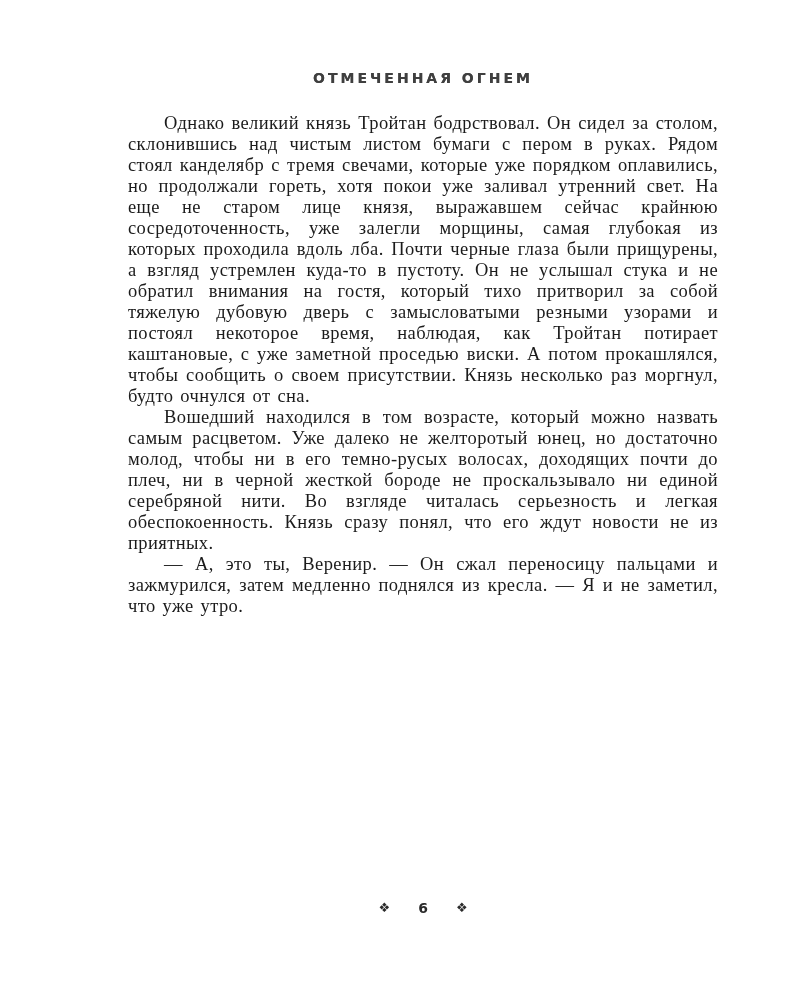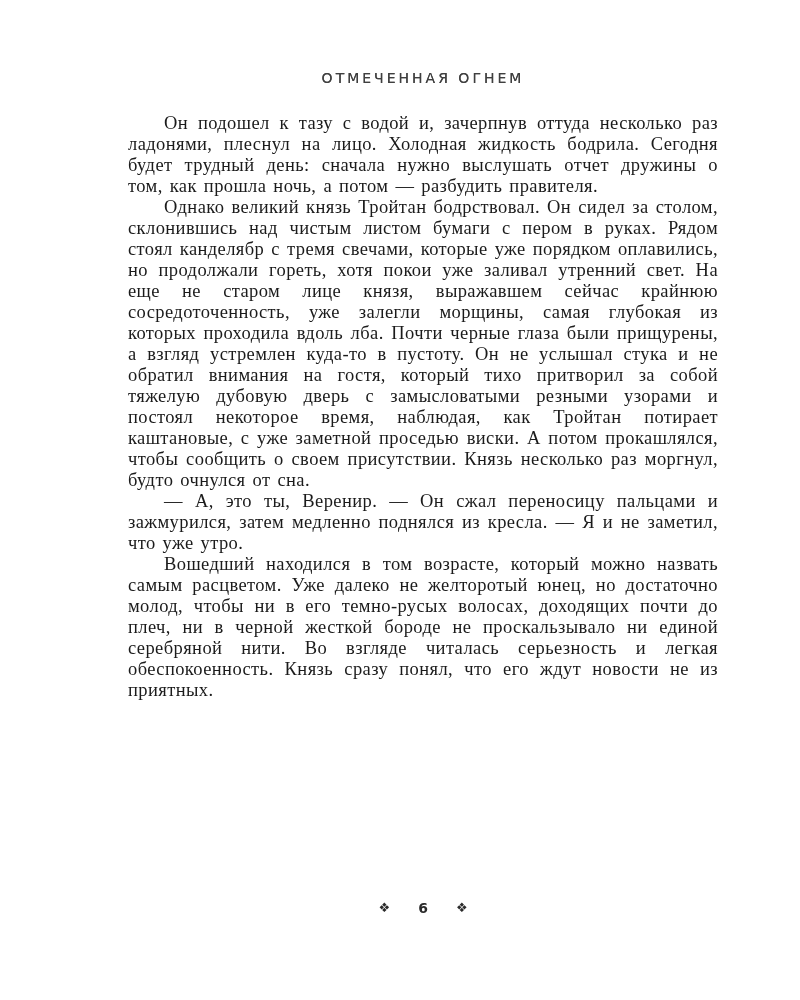--- a/index.html
+++ b/index.html
@@ -14,21 +14,21 @@
     box-sizing: border-box;
     background: #ffffff;
     padding: 70px 82px 0 128px;
     overflow: hidden;
     font-family: "Liberation Serif", serif;
   }
   .chapter-title {
     margin: 0 0 27px 0;
     text-align: center;
     font-family: "DejaVu Sans", sans-serif;
-    font-weight: normal;
+    font-weight: bold;
     font-size: 14px;
     letter-spacing: 3px;
     color: #3f3f3f;
     text-shadow: 0 0 0.4px #555;
   }
   .body-text p {
     margin: 0;
     text-align: justify;
     text-indent: 36px;
     font-size: 18.5px;
@@ -60,24 +60,23 @@
   }
 </style>
 </head>
 <body>
 
 <div class="page">
 
   <h1 class="chapter-title">ОТМЕЧЕННАЯ ОГНЕМ</h1>
 
   <div class="body-text">
-    <p>Он подошел к тазу с водой и, зачерпнув оттуда несколько раз ладонями, плеснул на лицо. Холодная жидкость бодрила. Сегодня будет трудный день: сначала нужно выслушать отчет дружины о том, как прошла ночь, а потом — разбудить правителя.</p>
     <p>Однако великий князь Тройтан бодрствовал. Он сидел за столом, склонившись над чистым листом бумаги с пером в руках. Рядом стоял канделябр с тремя свечами, которые уже порядком оплавились, но продолжали гореть, хотя покои уже заливал утренний свет. На еще не старом лице князя, выражавшем сейчас крайнюю сосредоточенность, уже залегли морщины, самая глубокая из которых проходила вдоль лба. Почти черные глаза были прищурены, а взгляд устремлен куда-то в пустоту. Он не услышал стука и не обратил внимания на гостя, который тихо притворил за собой тяжелую дубовую дверь с замысловатыми резными узорами и постоял некоторое время, наблюдая, как Тройтан потирает каштановые, с уже заметной проседью виски. А потом прокашлялся, чтобы сообщить о своем присутствии. Князь несколько раз моргнул, будто очнулся от сна.</p>
+    <p>Вошедший находился в том возрасте, который можно назвать самым расцветом. Уже далеко не желторотый юнец, но достаточно молод, чтобы ни в его темно-русых волосах, доходящих почти до плеч, ни в черной жесткой бороде не проскальзывало ни единой серебряной нити. Во взгляде читалась серьезность и легкая обеспокоенность. Князь сразу понял, что его ждут новости не из приятных.</p>
     <p>— А, это ты, Веренир. — Он сжал переносицу пальцами и зажмурился, затем медленно поднялся из кресла. — Я и не заметил, что уже утро.</p>
-    <p>Вошедший находился в том возрасте, который можно назвать самым расцветом. Уже далеко не желторотый юнец, но достаточно молод, чтобы ни в его темно-русых волосах, доходящих почти до плеч, ни в черной жесткой бороде не проскальзывало ни единой серебряной нити. Во взгляде читалась серьезность и легкая обеспокоенность. Князь сразу понял, что его ждут новости не из приятных.</p>
   </div>
 
   <div class="page-footer">
     <span class="ornament">❖</span>
     <span class="page-number">6</span>
     <span class="ornament">❖</span>
   </div>
 
 </div>
 

